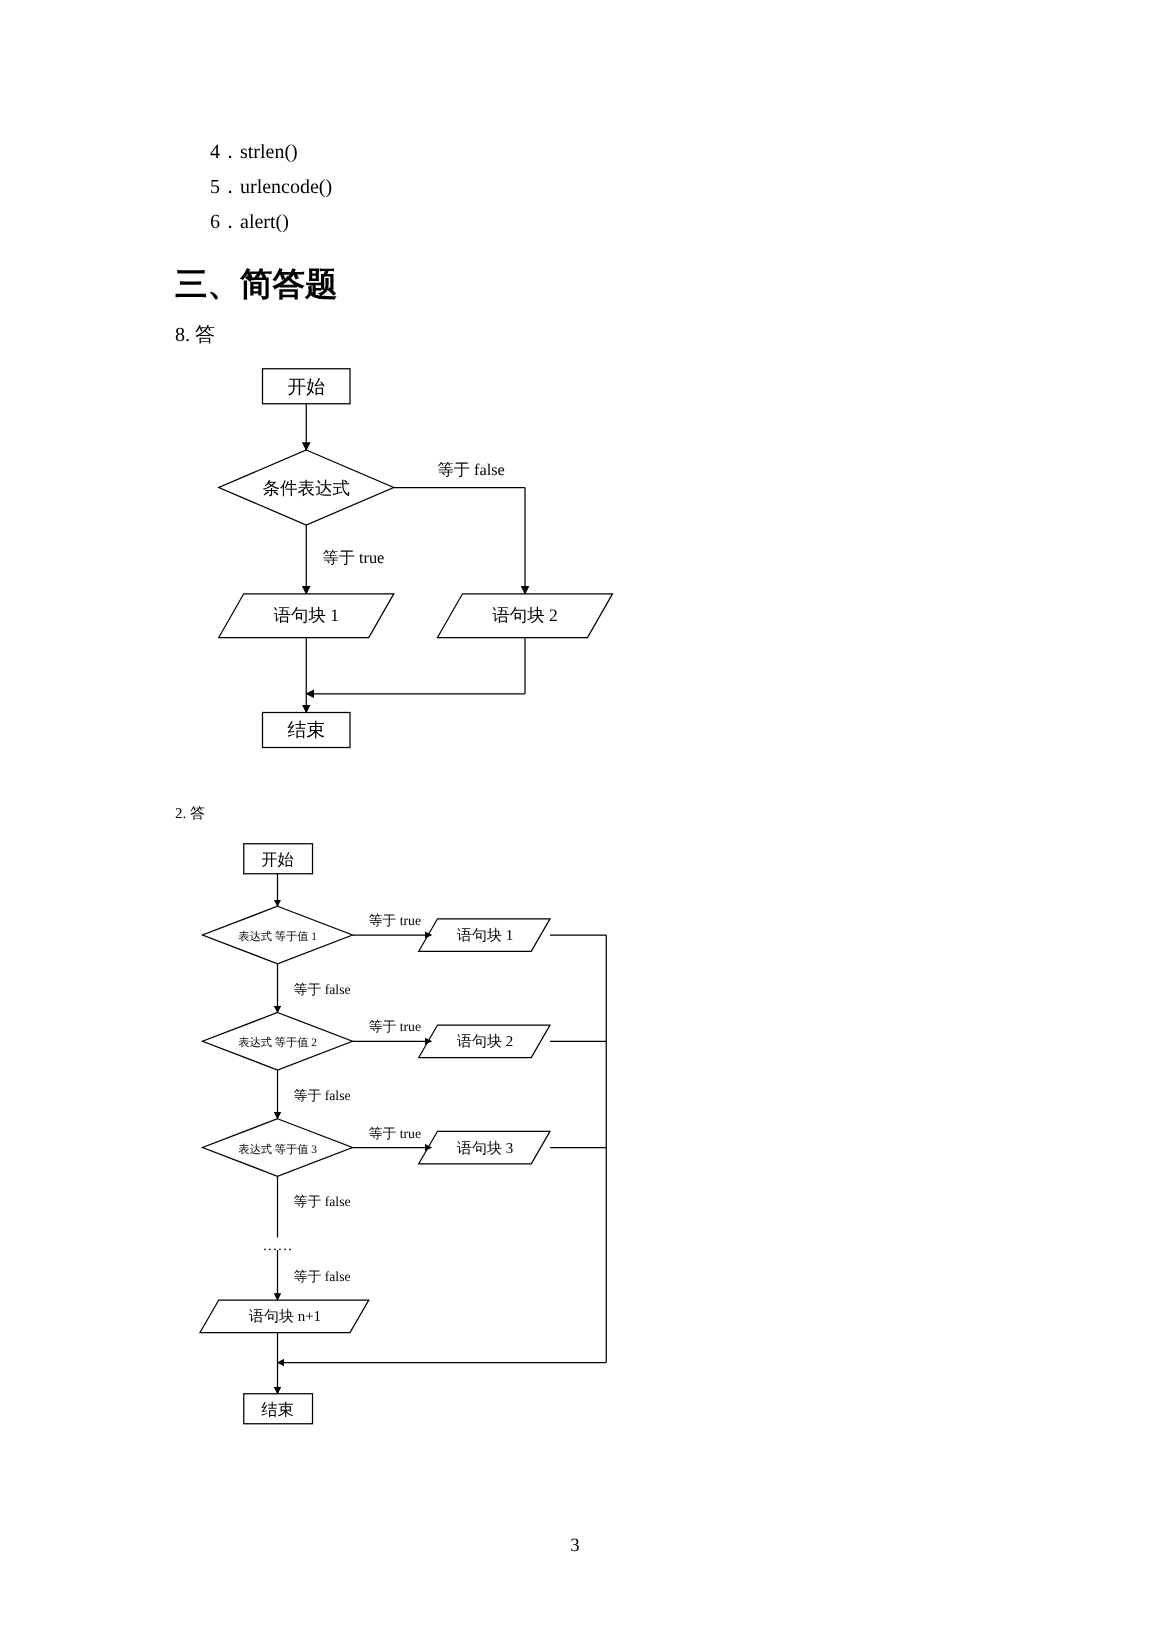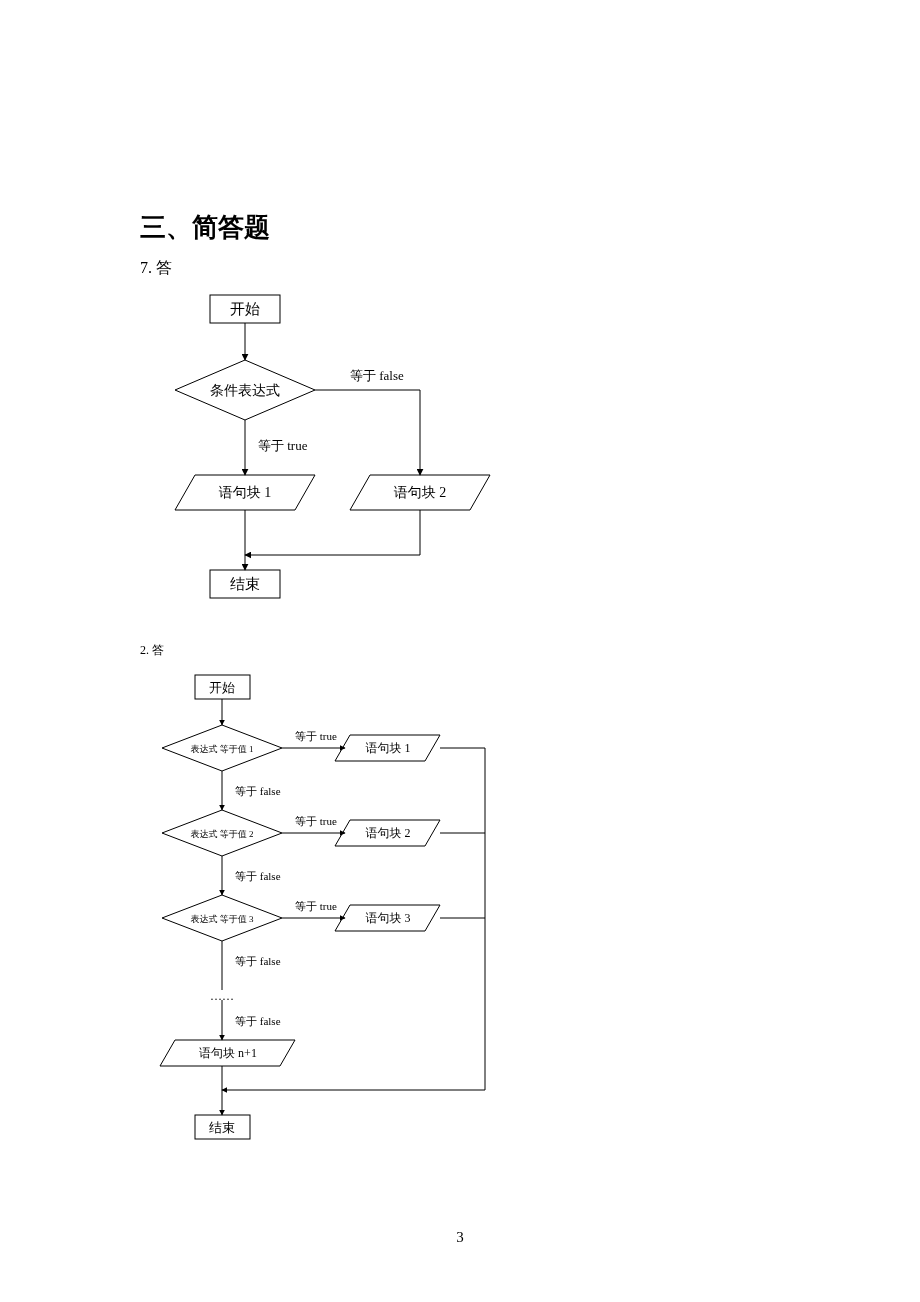--- a/index.html
+++ b/index.html
@@ -64,24 +64,29 @@
   svg text {
     font-family: "SimSun", "Times New Roman", serif;
     fill: #000;
   }
 </style>
 </head>
 <body>
 
 <div class="page">
 
+  <div class="list-area">
+    <div class="list-item"><span>4．</span><span>strlen()</span></div>
+    <div class="list-item"><span>5．</span><span>urlencode()</span></div>
+    <div class="list-item"><span>6．</span><span>alert()</span></div>
+  </div>
 
   <div class="section-heading">三、简答题</div>
 
-  <div class="q1">7.  答</div>
+  <div class="q1">8.  答</div>
 
   <div class="diagram1">
     <svg width="400" height="340" viewBox="0 0 400 340">
       <defs>
         <marker id="arrow1" viewBox="0 0 10 10" refX="9" refY="5" markerWidth="7" markerHeight="7" orient="auto">
           <path d="M 0 0 L 10 5 L 0 10 z" fill="#000"></path>
         </marker>
       </defs>
 
       <rect x="70" y="5" width="70" height="28" fill="none" stroke="#000"></rect>

